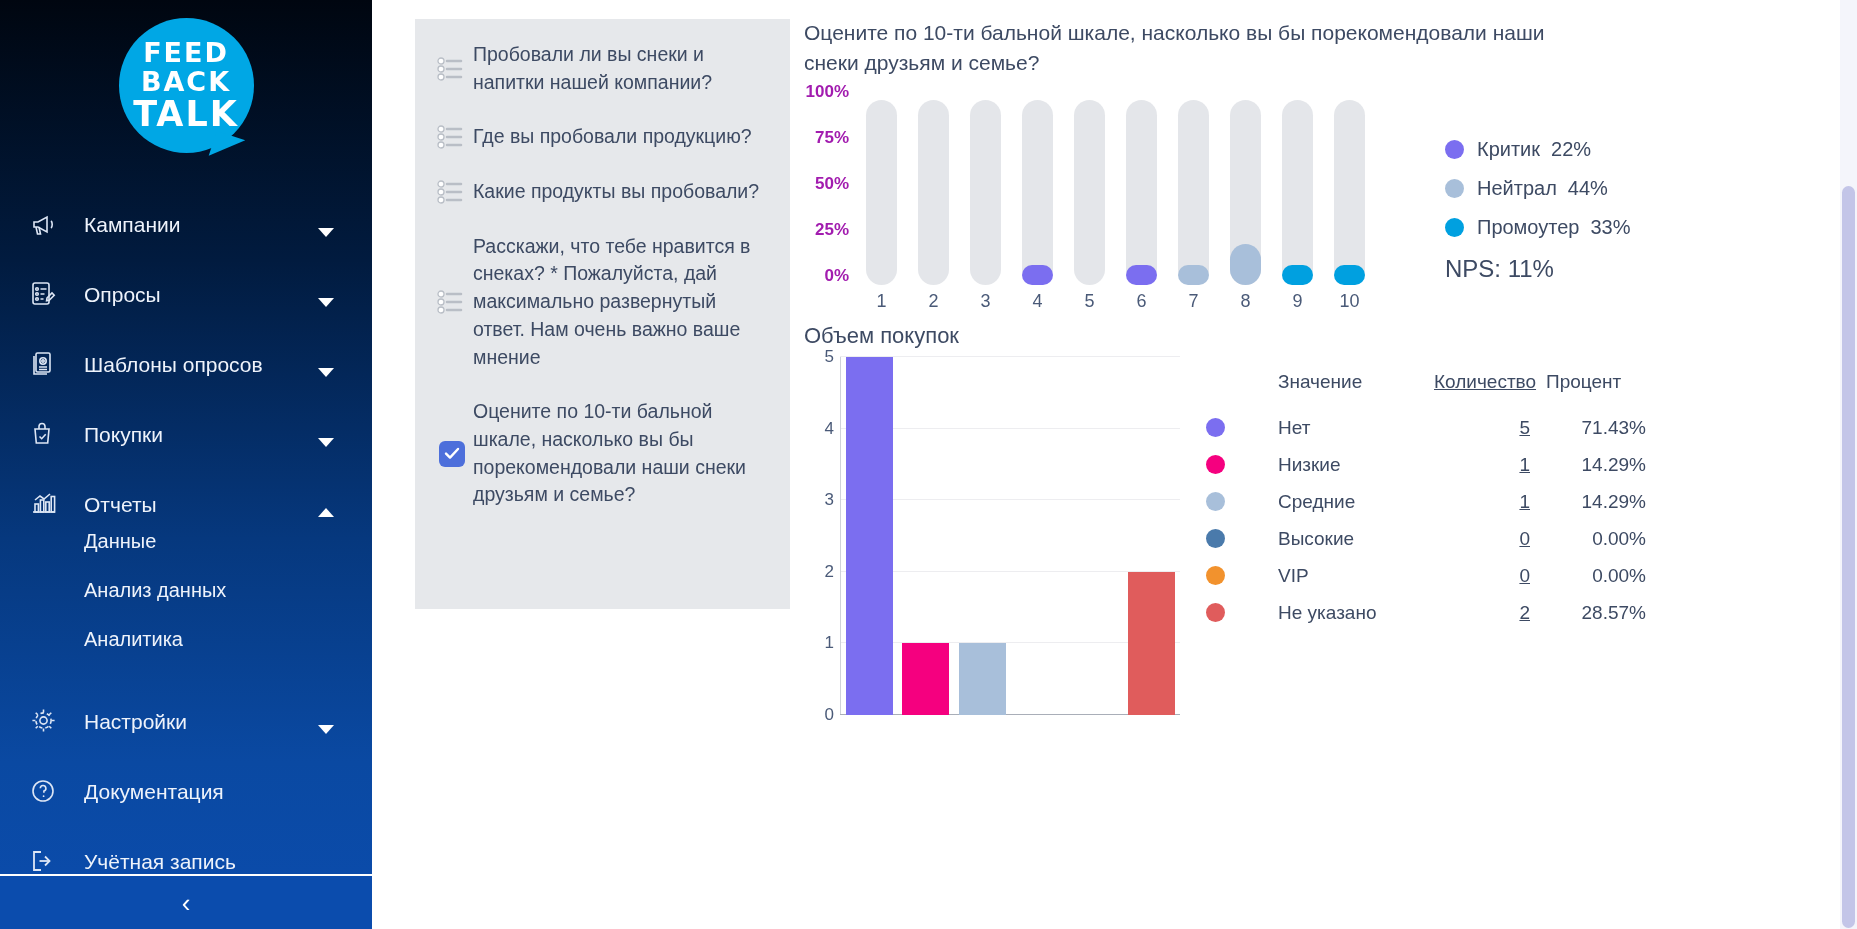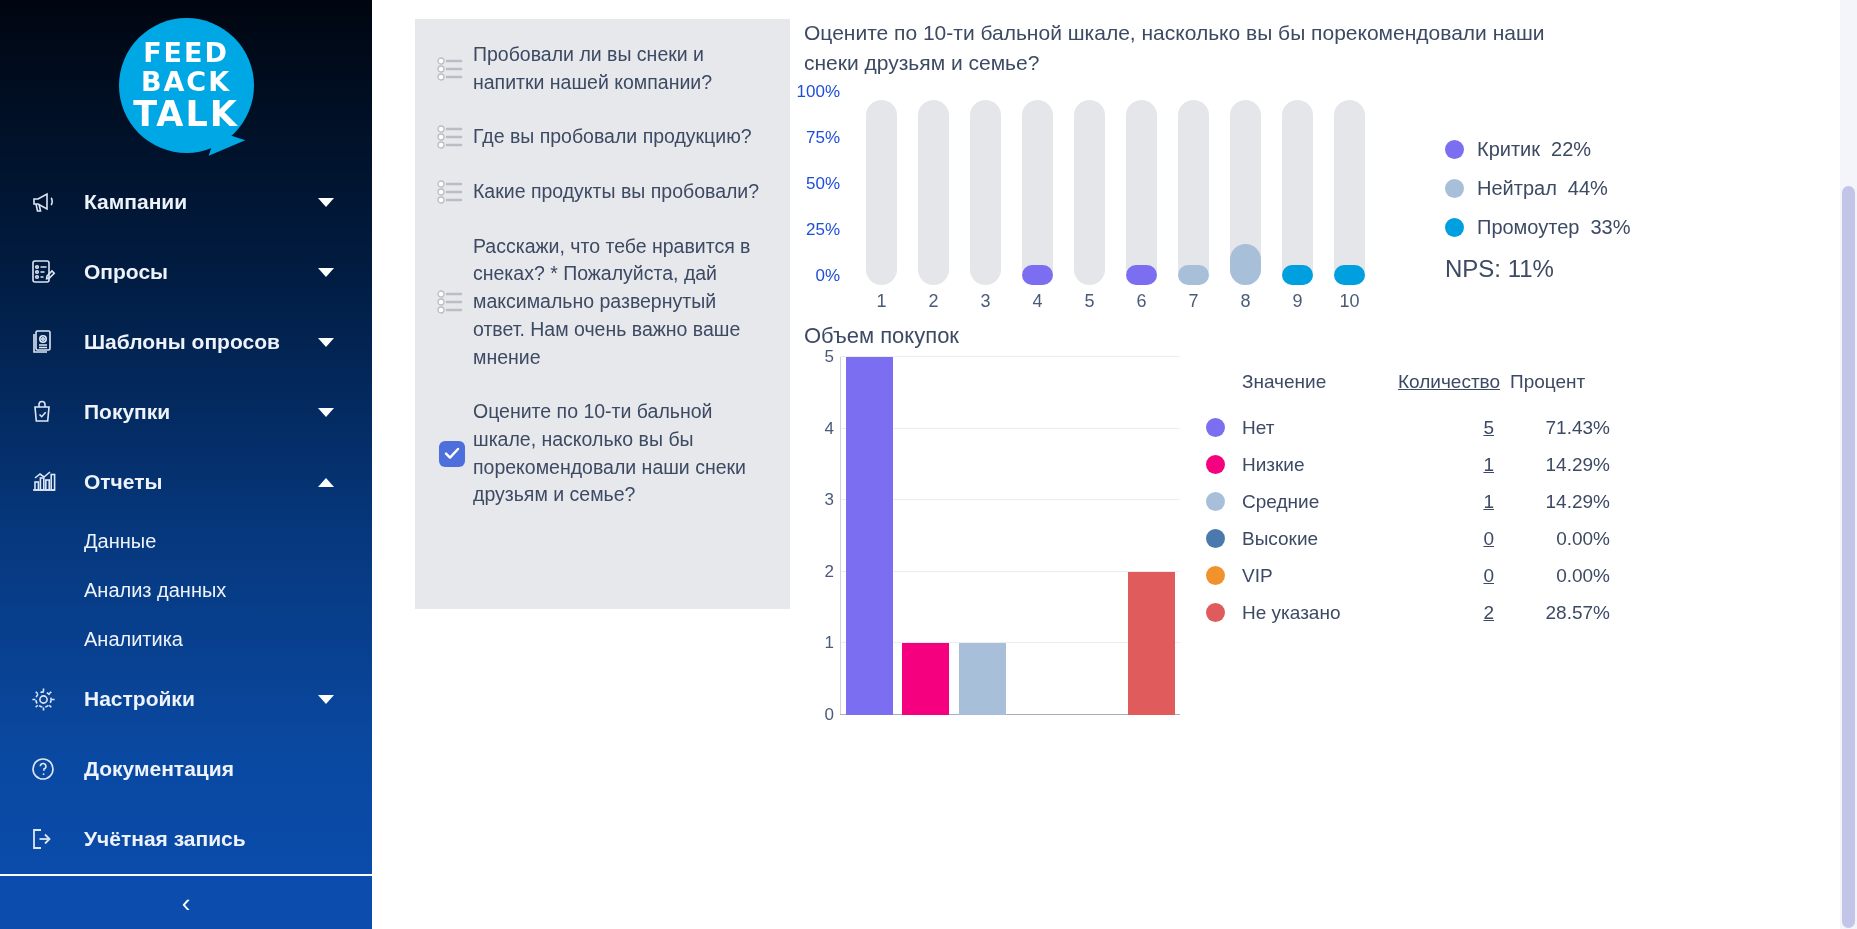--- a/index.html
+++ b/index.html
@@ -27,22 +27,22 @@
     content:""; position:absolute; right:12px; bottom:-8px;
     width:0;height:0;border-left:30px solid #00a7e5;
     border-bottom:26px solid transparent; transform:rotate(18deg);
   }
   .logo-line { color:#fff; font-weight:700; letter-spacing:2px; line-height:1.08;
     font-family:"DejaVu Sans", sans-serif; }
   .l1{font-size:27px;} .l2{font-size:27px;} .l3{font-size:35px;}
 
   .nav { flex:1 1 auto; padding-top:4px; }
   .nav-item {
-    display:flex; align-items:center; height:70px; padding-left:30px;
-    color:#eef3fb; font-size:21px; cursor:pointer; position:relative;font-weight:bold;
+    display:flex; align-items:flex-end; height:70px; padding-left:30px;
+    color:#eef3fb; font-size:21px; cursor:pointer; position:relative;
   }
   .nav-icon { width:40px; flex:0 0 40px; display:flex; align-items:center; justify-content:flex-start; }
   .nav-icon svg { display:block; }
   .nav-label { margin-left:14px; white-space:nowrap; }
   .caret { position:absolute; right:38px; width:0;height:0;
     border-left:8px solid transparent;border-right:8px solid transparent; }
   .caret.down { border-top:9px solid #ffffff; }
   .caret.up { border-bottom:9px solid #ffffff; }
   .sub-item { display:flex; align-items:center; height:49px; padding-left:84px;
     color:#eef3fb; font-size:20px; cursor:pointer; }
@@ -67,21 +67,21 @@
 
   
   .main { flex:1 1 auto; padding:18px 0 0 14px; position:relative; }
   .q-title { font-size:21px; line-height:1.43; color:#3d4a63; max-width:760px; }
   .resp { font-size:21px; color:#3d4a63; margin-top:1px; }
 
   
   .nps-wrap { display:flex; margin-top:14px; }
   .nps-chart { position:relative; width:585px; height:215px; }
   .y-labels { position:absolute; left:0; top:0; width:52px; height:185px; }
-  .y-lab { position:absolute; right:16px; font-size:17px; color:#1d4ed8; transform:translateY(-50%); }
+  .y-lab { position:absolute; right:7px; font-size:17px; color:#a21caf; transform:translateY(-50%);font-weight:bold; }
   .bars { position:absolute; left:62px; top:8px; height:185px; display:flex; gap:21px; }
   .bar-col { width:31px; height:185px; position:relative; }
   .bar-track { position:absolute; inset:0; background:#e4e6ea; border-radius:16px; }
   .bar-fill { position:absolute; left:0; right:0; bottom:0; border-radius:16px; }
   .x-labels { position:absolute; left:62px; top:199px; display:flex; gap:21px; }
   .x-lab { width:31px; text-align:center; font-size:18px; color:#4a5a78; }
 
   .legend { margin-left:56px; padding-top:38px; }
   .lg-row { display:flex; align-items:center; height:39px; font-size:20px; color:#3d4a63; }
   .dot { width:19px;height:19px;border-radius:50%; margin-right:13px; flex:0 0 19px; }
@@ -99,21 +99,21 @@
   .axis-h { position:absolute; left:28px; right:0; bottom:12px; height:1.5px; background:#a9aeb8; }
   .vbars { position:absolute; left:29px; right:0; bottom:12px; height:358px;
            display:flex; align-items:flex-end; }
   .vbar-slot { width:58px; display:flex; justify-content:center; }
   .vbar { width:47px; }
 
   .table { margin-left:26px; padding-top:14px; font-size:19px; }
   .th { display:flex; color:#3d4a63; margin-bottom:16px; }
   .tr { display:flex; align-items:center; height:37px; color:#3d4a63; }
   .c-dot { width:36px; flex:0 0 36px; display:flex; align-items:center; }
-  .c-val { width:156px; flex:0 0 156px; }
+  .c-val { width:156px; flex:0 0 156px;margin-left:36px; }
   .c-cnt { width:112px; flex:0 0 112px; text-align:right; padding-right:16px;text-decoration:underline; }
   .c-pct { width:100px; flex:0 0 100px; text-align:right; }
   .th .c-dot{ }
   .th .c-val{ }
   .th .c-cnt{ text-align:left; padding-right:0; }
   .th .c-pct{ text-align:left; }
 
   
   .scrollbar { position:absolute; right:0; top:0; width:17px; height:929px; background:#f4f5fb; }
   .thumb { position:absolute; left:2px; top:186px; width:13px; height:742px;

